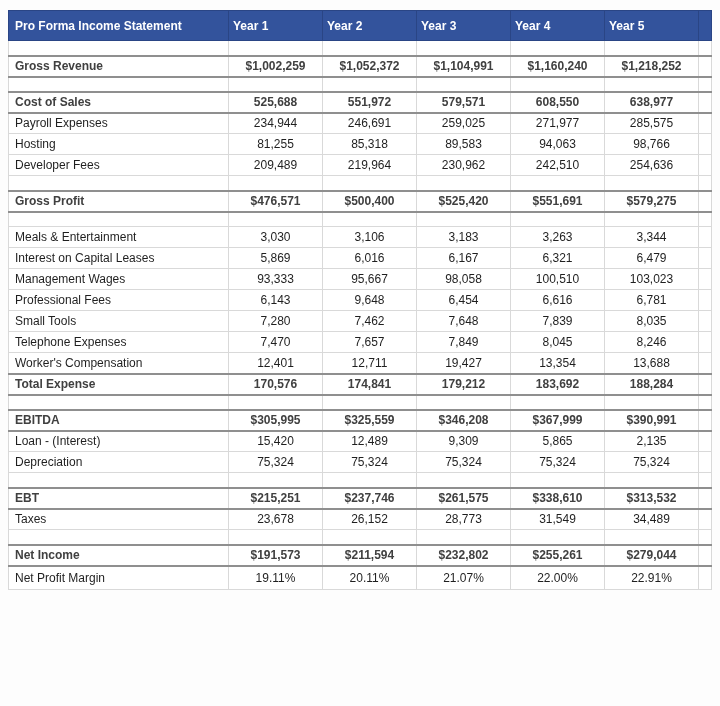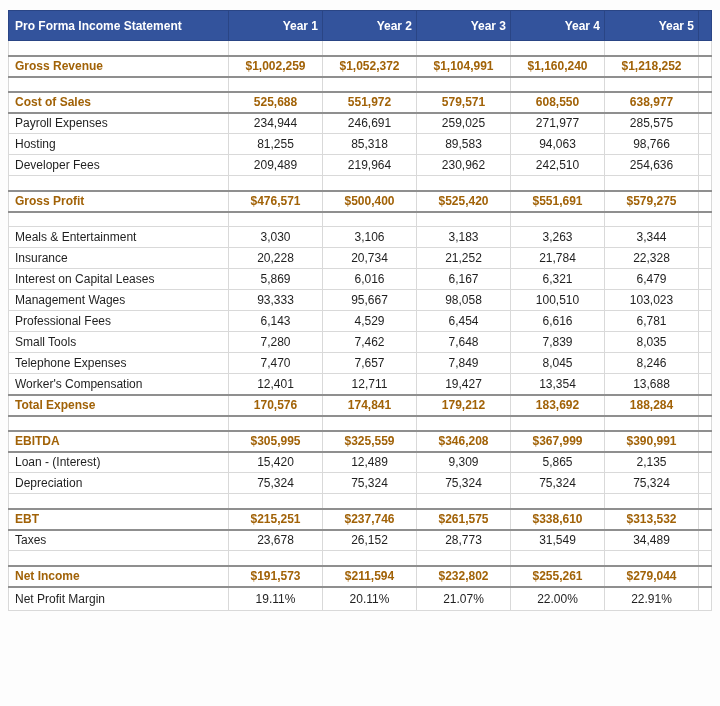--- a/index.html
+++ b/index.html
@@ -24,31 +24,31 @@
     padding:0 4px;
     overflow:hidden;white-space:nowrap;
     font-weight:400;
   }
   .sheet thead th{
     background:var(--header-bg);
     color:#FFFFFF;
     font-weight:700;
     height:30px;
     border:1px solid var(--header-border);
-    text-align:right;
+    text-align:left;
     font-size:12px;
   }
   .sheet thead th.label{text-align:left;padding-left:6px;}
   td.label{text-align:left;padding-left:6px;}
   td.val{text-align:center;}
   tr.r-item td{height:21px;}
   tr.r-spacer td{height:15px;}
   tr.r-section td{
     height:21px;
-    font-weight:700;color:#a16207;
+    font-weight:700;color:#404040;
     border-top:2px solid var(--section-border);
     border-bottom:2px solid var(--section-border);
   }
   tr.r-last td{height:24px;}
 </style>
 </head>
 <body>
 
 <div class="page">
   <table class="sheet">
@@ -166,50 +166,41 @@
         <tr class="r-item">
     <td class="label">Meals &amp; Entertainment</td>
     <td class="val">3,030</td>
     <td class="val">3,106</td>
     <td class="val">3,183</td>
     <td class="val">3,263</td>
     <td class="val">3,344</td>
     <td class="sliver"></td>
   </tr>
         <tr class="r-item">
-    <td class="label">Insurance</td>
-    <td class="val">20,228</td>
-    <td class="val">20,734</td>
-    <td class="val">21,252</td>
-    <td class="val">21,784</td>
-    <td class="val">22,328</td>
-    <td class="sliver"></td>
-  </tr>
-        <tr class="r-item">
     <td class="label">Interest on Capital Leases</td>
     <td class="val">5,869</td>
     <td class="val">6,016</td>
     <td class="val">6,167</td>
     <td class="val">6,321</td>
     <td class="val">6,479</td>
     <td class="sliver"></td>
   </tr>
         <tr class="r-item">
     <td class="label">Management Wages</td>
     <td class="val">93,333</td>
     <td class="val">95,667</td>
     <td class="val">98,058</td>
     <td class="val">100,510</td>
     <td class="val">103,023</td>
     <td class="sliver"></td>
   </tr>
         <tr class="r-item">
     <td class="label">Professional Fees</td>
     <td class="val">6,143</td>
-    <td class="val">4,529</td>
+    <td class="val">9,648</td>
     <td class="val">6,454</td>
     <td class="val">6,616</td>
     <td class="val">6,781</td>
     <td class="sliver"></td>
   </tr>
         <tr class="r-item">
     <td class="label">Small Tools</td>
     <td class="val">7,280</td>
     <td class="val">7,462</td>
     <td class="val">7,648</td>

